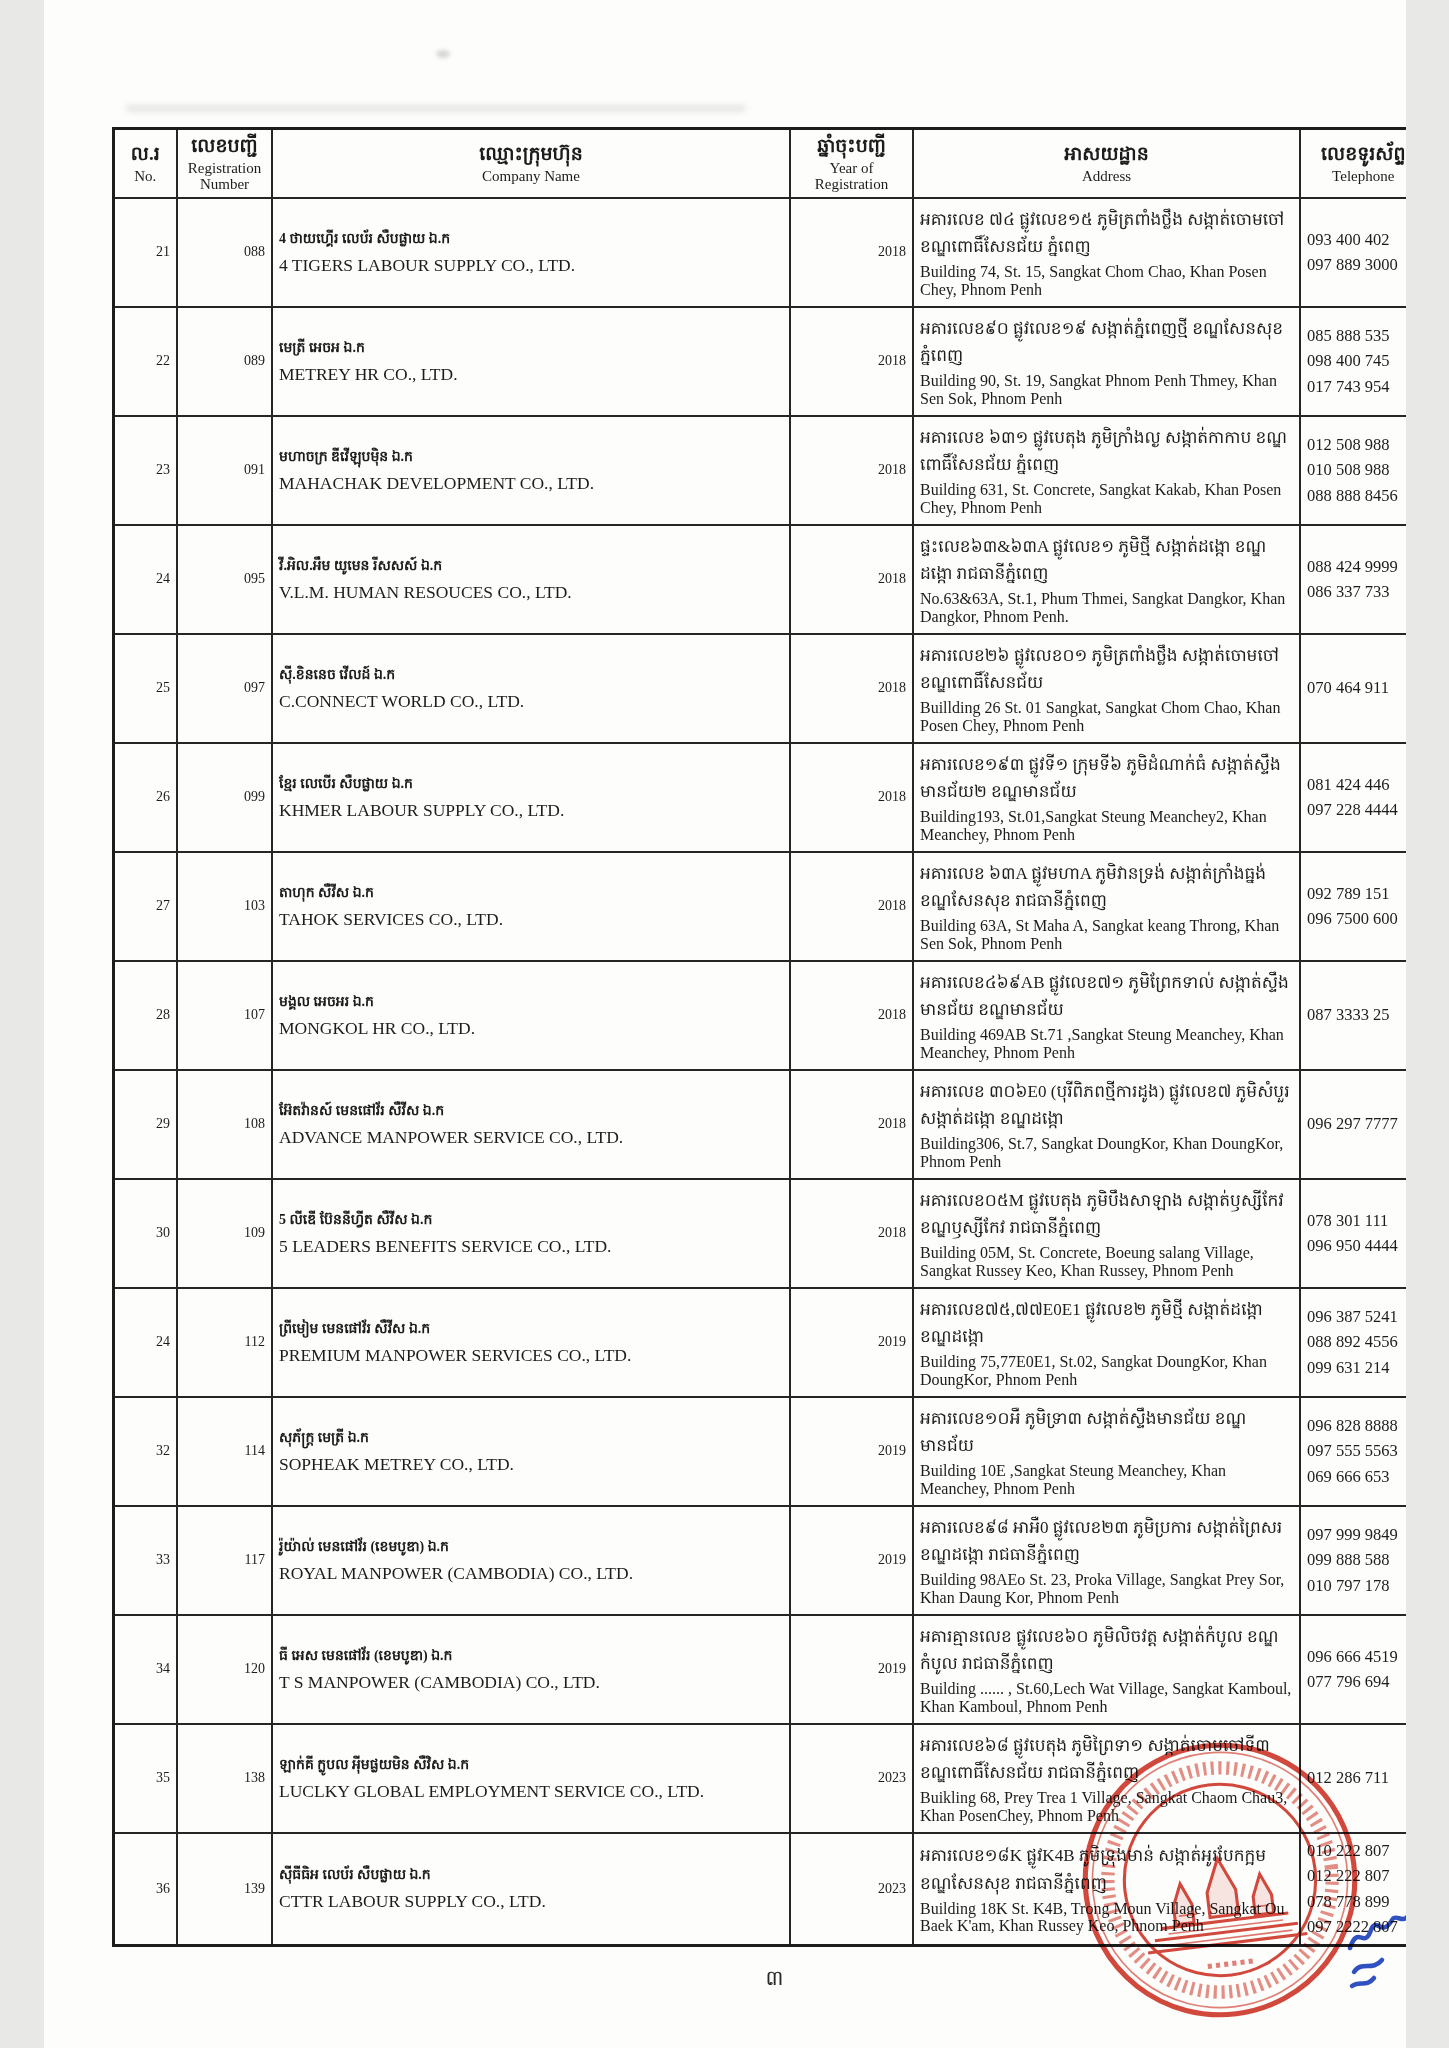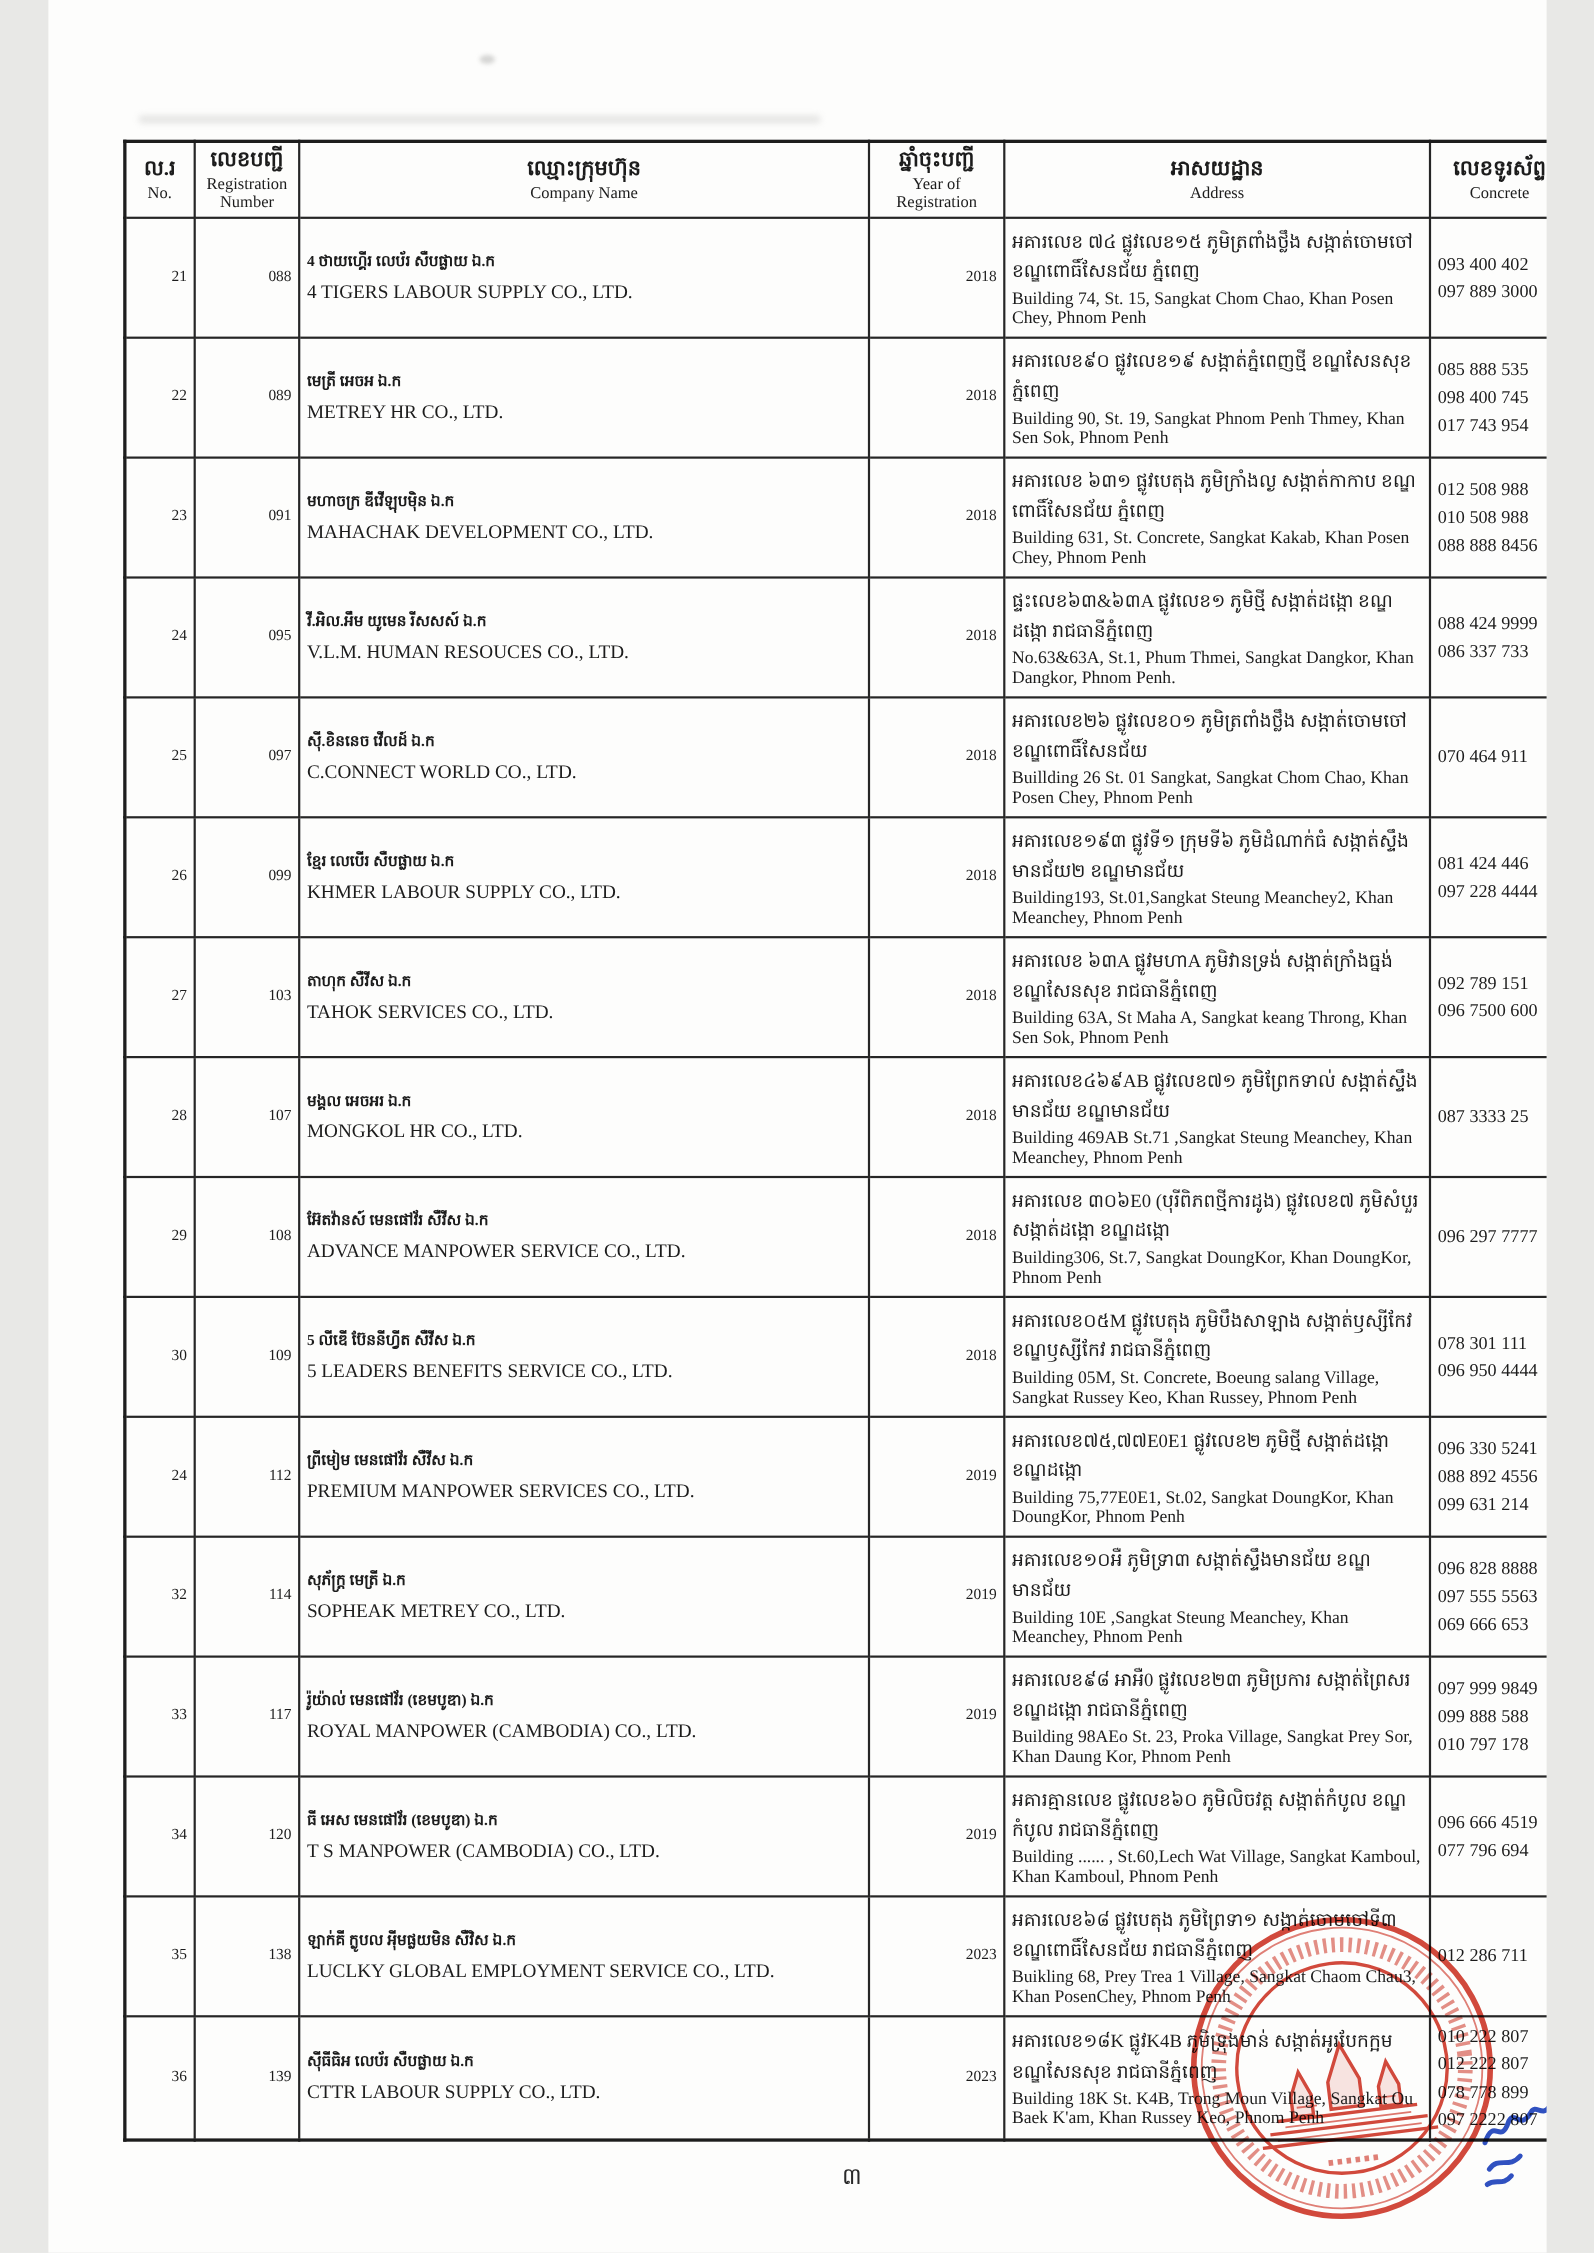--- a/index.html
+++ b/index.html
@@ -96,21 +96,21 @@
         <th>
           <div class="h-kh">ឆ្នាំចុះបញ្ជី</div>
           <div class="h-en">Year of Registration</div>
         </th>
         <th>
           <div class="h-kh">អាសយដ្ឋាន</div>
           <div class="h-en">Address</div>
         </th>
         <th>
           <div class="h-kh">លេខទូរស័ព្ទ</div>
-          <div class="h-en">Concrete</div>
+          <div class="h-en">Telephone</div>
         </th>
       </tr>
     </thead>
     <tbody>
     <tr>
       <td class="c-no">21</td>
       <td class="c-reg">088</td>
       <td class="c-name">
         <div class="kh-name">4 ថាយហ្គើរ លេប័រ សឺបផ្លាយ ឯ.ក</div>
         <div class="en-name">4 TIGERS LABOUR SUPPLY CO., LTD.</div>
@@ -293,21 +293,21 @@
       <td class="c-name">
         <div class="kh-name">ព្រីមៀម មេនផៅវ័រ សឺវីស ឯ.ក</div>
         <div class="en-name">PREMIUM MANPOWER SERVICES CO., LTD.</div>
       </td>
       <td class="c-year">2019</td>
       <td class="c-addr">
         <div class="kh-addr">អគារលេខ៧៥,៧៧E0E1 ផ្លូវលេខ២ ភូមិថ្មី សង្កាត់ដង្កោ ខណ្ឌដង្កោ</div>
         <div class="en-addr">Building 75,77E0E1, St.02, Sangkat DoungKor, Khan DoungKor, Phnom Penh</div>
       </td>
       <td class="c-phone">
-            <div class="phone-line">096 330 5241</div>
+            <div class="phone-line">096 387 5241</div>
             <div class="phone-line">088 892 4556</div>
             <div class="phone-line">099 631 214</div>
           </td>
     </tr>
 
     <tr>
       <td class="c-no">32</td>
       <td class="c-reg">114</td>
       <td class="c-name">
         <div class="kh-name">សុភ័ក្រ្ត មេត្រី ឯ.ក</div>

